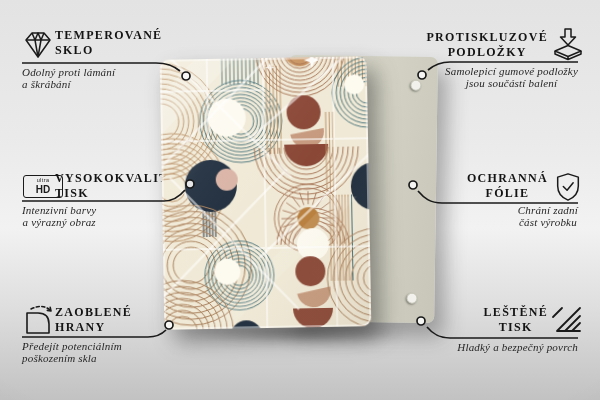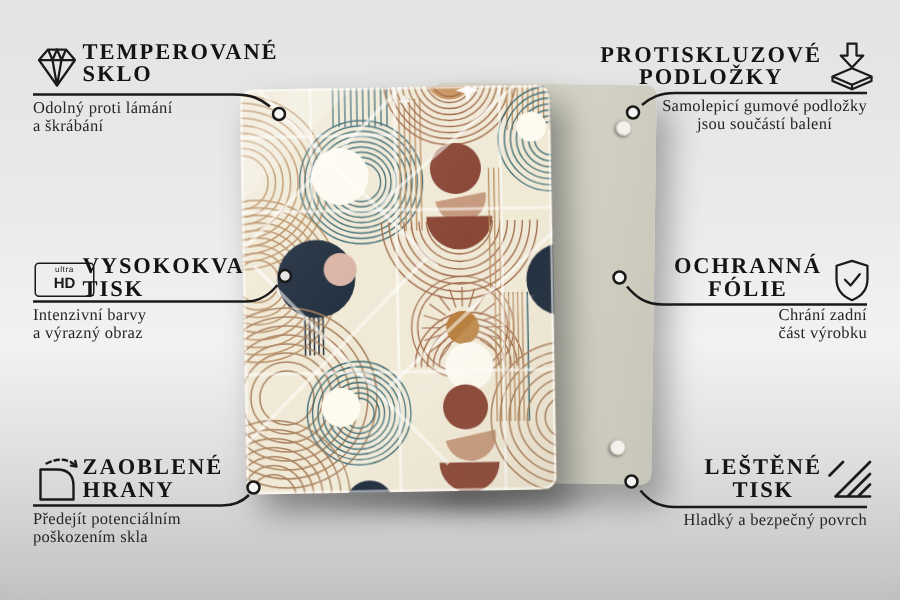--- a/index.html
+++ b/index.html
@@ -7,26 +7,26 @@
     position:relative;width:600px;height:400px;overflow:hidden;
     font-family:"Liberation Serif", serif;
     background-image:
       radial-gradient(120% 120% at 50% 45%, rgba(255,255,255,0) 58%, rgba(0,0,0,0.14) 100%),
       linear-gradient(180deg,#e3e3e3 0%,#eaeaea 34%,#f2f2f2 57%,#dedede 77%,#c2c2c2 100%);
   }
   .callout{display:contents;}
   .c-icon{position:absolute;width:32px;height:34px;}
   .c-icon svg{display:block;}
   .c-title{
-    position:absolute;font-weight:bold;font-size:15px;line-height:15px;
+    position:absolute;font-weight:bold;font-size:12px;line-height:15px;
     letter-spacing:1.3px;color:#141414;white-space:pre-line;
   }
   .c-sub{
     position:absolute;font-size:11px;line-height:12px;color:#262626;
-    white-space:pre-line;letter-spacing:.2px;
+    white-space:pre-line;letter-spacing:.2px;font-style:italic;
   }
   .al-r{text-align:center;}
   .hd-box{
     position:absolute;box-sizing:border-box;width:40px;height:23px;
     border:1.6px solid #1a1a1a;border-radius:3px;text-align:center;
     font-family:"Liberation Sans",sans-serif;color:#1a1a1a;line-height:1;
     padding-top:2px;
   }
   .hd-small{font-size:5.5px;letter-spacing:.4px;display:block;}
   .hd-big{font-size:10px;font-weight:bold;display:block;margin-top:1px;}
@@ -282,21 +282,21 @@
   </div>
 
   
   <div class="callout">
     <div class="hd-box" style="left:23px;top:175px;">
       <span class="hd-small">ultra</span>
       <span class="hd-big">HD</span>
     </div>
     <div class="c-title" style="left:55px;top:171px;">VYSOKOKVALITNÍ
 TISK</div>
-    <div class="c-sub" style="left:22px;top:204px;">Intenzivní barvy
+    <div class="c-sub" style="left:22px;top:204px;text-align:center;">Intenzivní barvy
 a výrazný obraz</div>
   </div>
 
   
   <div class="callout">
     <div class="c-icon" style="left:553px;top:171px;">
       <svg width="30" height="32" viewBox="0 0 32 32" fill="none" stroke="#1a1a1a" stroke-width="1.6" stroke-linejoin="round" stroke-linecap="round">
         <path d="M16,2 L27,5.5 V15 C27,23 22.5,27.5 16,30 C9.5,27.5 5,23 5,15 V5.5 Z"></path>
         <path d="M11,15.5 L15,19.5 L21.5,11.5"></path>
       </svg>

